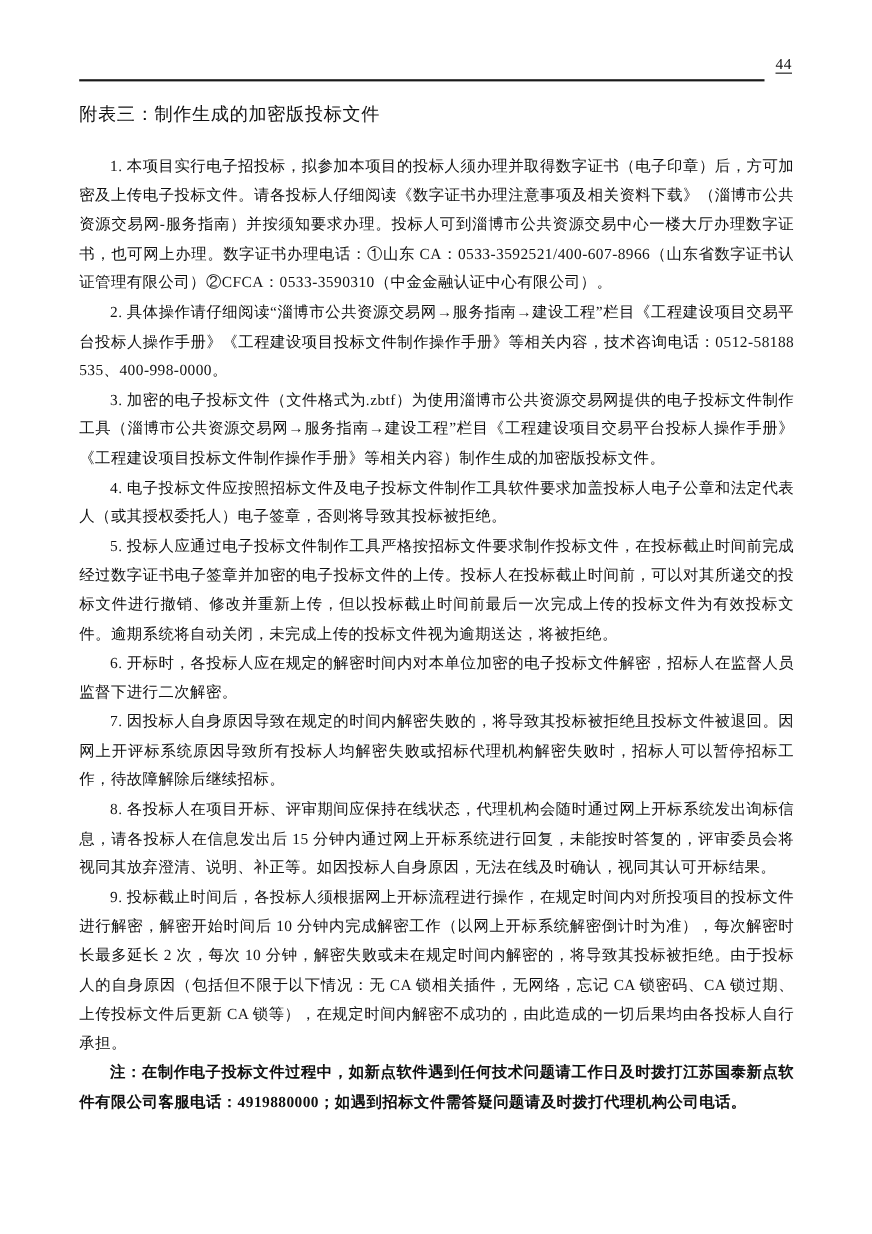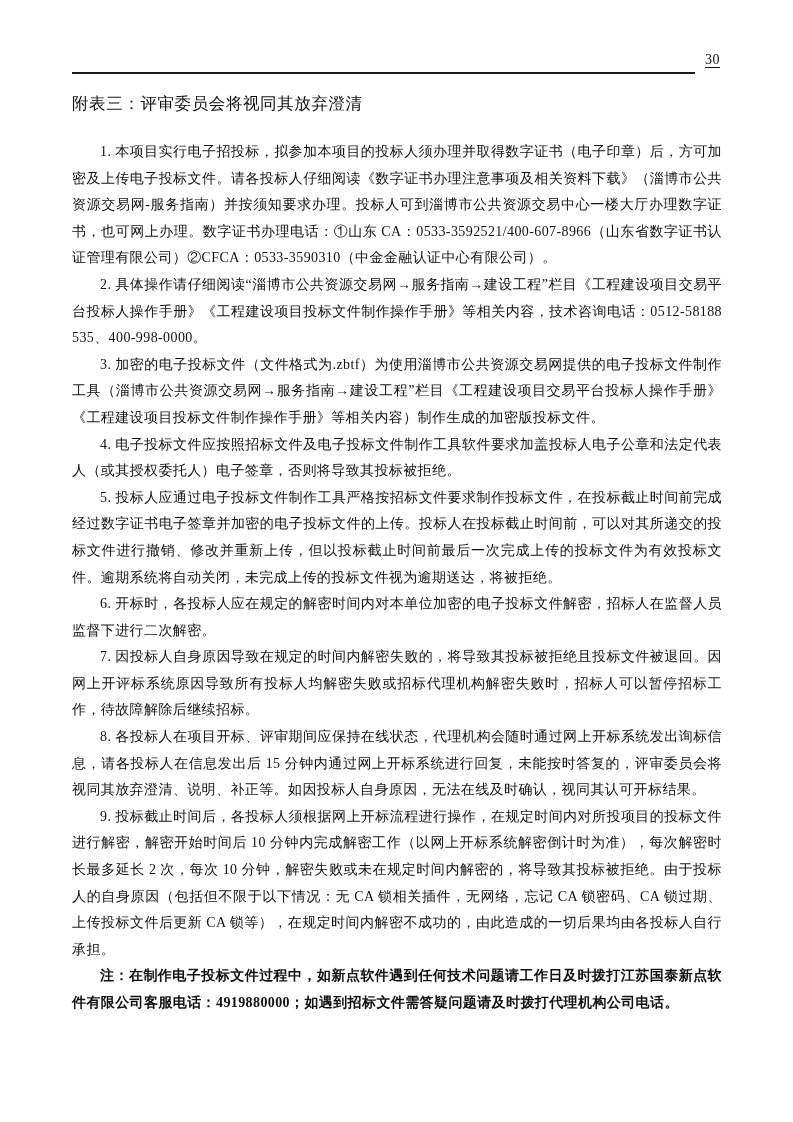--- a/index.html
+++ b/index.html
@@ -74,24 +74,24 @@
     font-weight: 700;
   }
 </style>
 </head>
 <body>
 
 <div class="page">
 
   <div class="header">
     <div class="header-rule"></div>
-    <span class="page-number">30</span>
+    <span class="page-number">44</span>
   </div>
 
-  <h1 class="doc-title">附表三：评审委员会将视同其放弃澄清</h1>
+  <h1 class="doc-title">附表三：制作生成的加密版投标文件</h1>
 
   <div class="body-text">
     <p>1. 本项目实行电子招投标，拟参加本项目的投标人须办理并取得数字证书（电子印章）后，方可加密及上传电子投标文件。请各投标人仔细阅读《数字证书办理注意事项及相关资料下载》（淄博市公共资源交易网-服务指南）并按须知要求办理。投标人可到淄博市公共资源交易中心一楼大厅办理数字证书，也可网上办理。数字证书办理电话：①山东 CA：0533-3592521/400-607-8966（山东省数字证书认证管理有限公司）②CFCA：0533-3590310（中金金融认证中心有限公司）。</p>
     <p>2. 具体操作请仔细阅读“淄博市公共资源交易网→服务指南→建设工程”栏目《工程建设项目交易平台投标人操作手册》《工程建设项目投标文件制作操作手册》等相关内容，技术咨询电话：0512-58188535、400-998-0000。</p>
     <p>3. 加密的电子投标文件（文件格式为.zbtf）为使用淄博市公共资源交易网提供的电子投标文件制作工具（淄博市公共资源交易网→服务指南→建设工程”栏目《工程建设项目交易平台投标人操作手册》《工程建设项目投标文件制作操作手册》等相关内容）制作生成的加密版投标文件。</p>
     <p>4. 电子投标文件应按照招标文件及电子投标文件制作工具软件要求加盖投标人电子公章和法定代表人（或其授权委托人）电子签章，否则将导致其投标被拒绝。</p>
     <p>5. 投标人应通过电子投标文件制作工具严格按招标文件要求制作投标文件，在投标截止时间前完成经过数字证书电子签章并加密的电子投标文件的上传。投标人在投标截止时间前，可以对其所递交的投标文件进行撤销、修改并重新上传，但以投标截止时间前最后一次完成上传的投标文件为有效投标文件。逾期系统将自动关闭，未完成上传的投标文件视为逾期送达，将被拒绝。</p>
     <p>6. 开标时，各投标人应在规定的解密时间内对本单位加密的电子投标文件解密，招标人在监督人员监督下进行二次解密。</p>
     <p>7. 因投标人自身原因导致在规定的时间内解密失败的，将导致其投标被拒绝且投标文件被退回。因网上开评标系统原因导致所有投标人均解密失败或招标代理机构解密失败时，招标人可以暂停招标工作，待故障解除后继续招标。</p>
     <p>8. 各投标人在项目开标、评审期间应保持在线状态，代理机构会随时通过网上开标系统发出询标信息，请各投标人在信息发出后 15 分钟内通过网上开标系统进行回复，未能按时答复的，评审委员会将视同其放弃澄清、说明、补正等。如因投标人自身原因，无法在线及时确认，视同其认可开标结果。</p>

